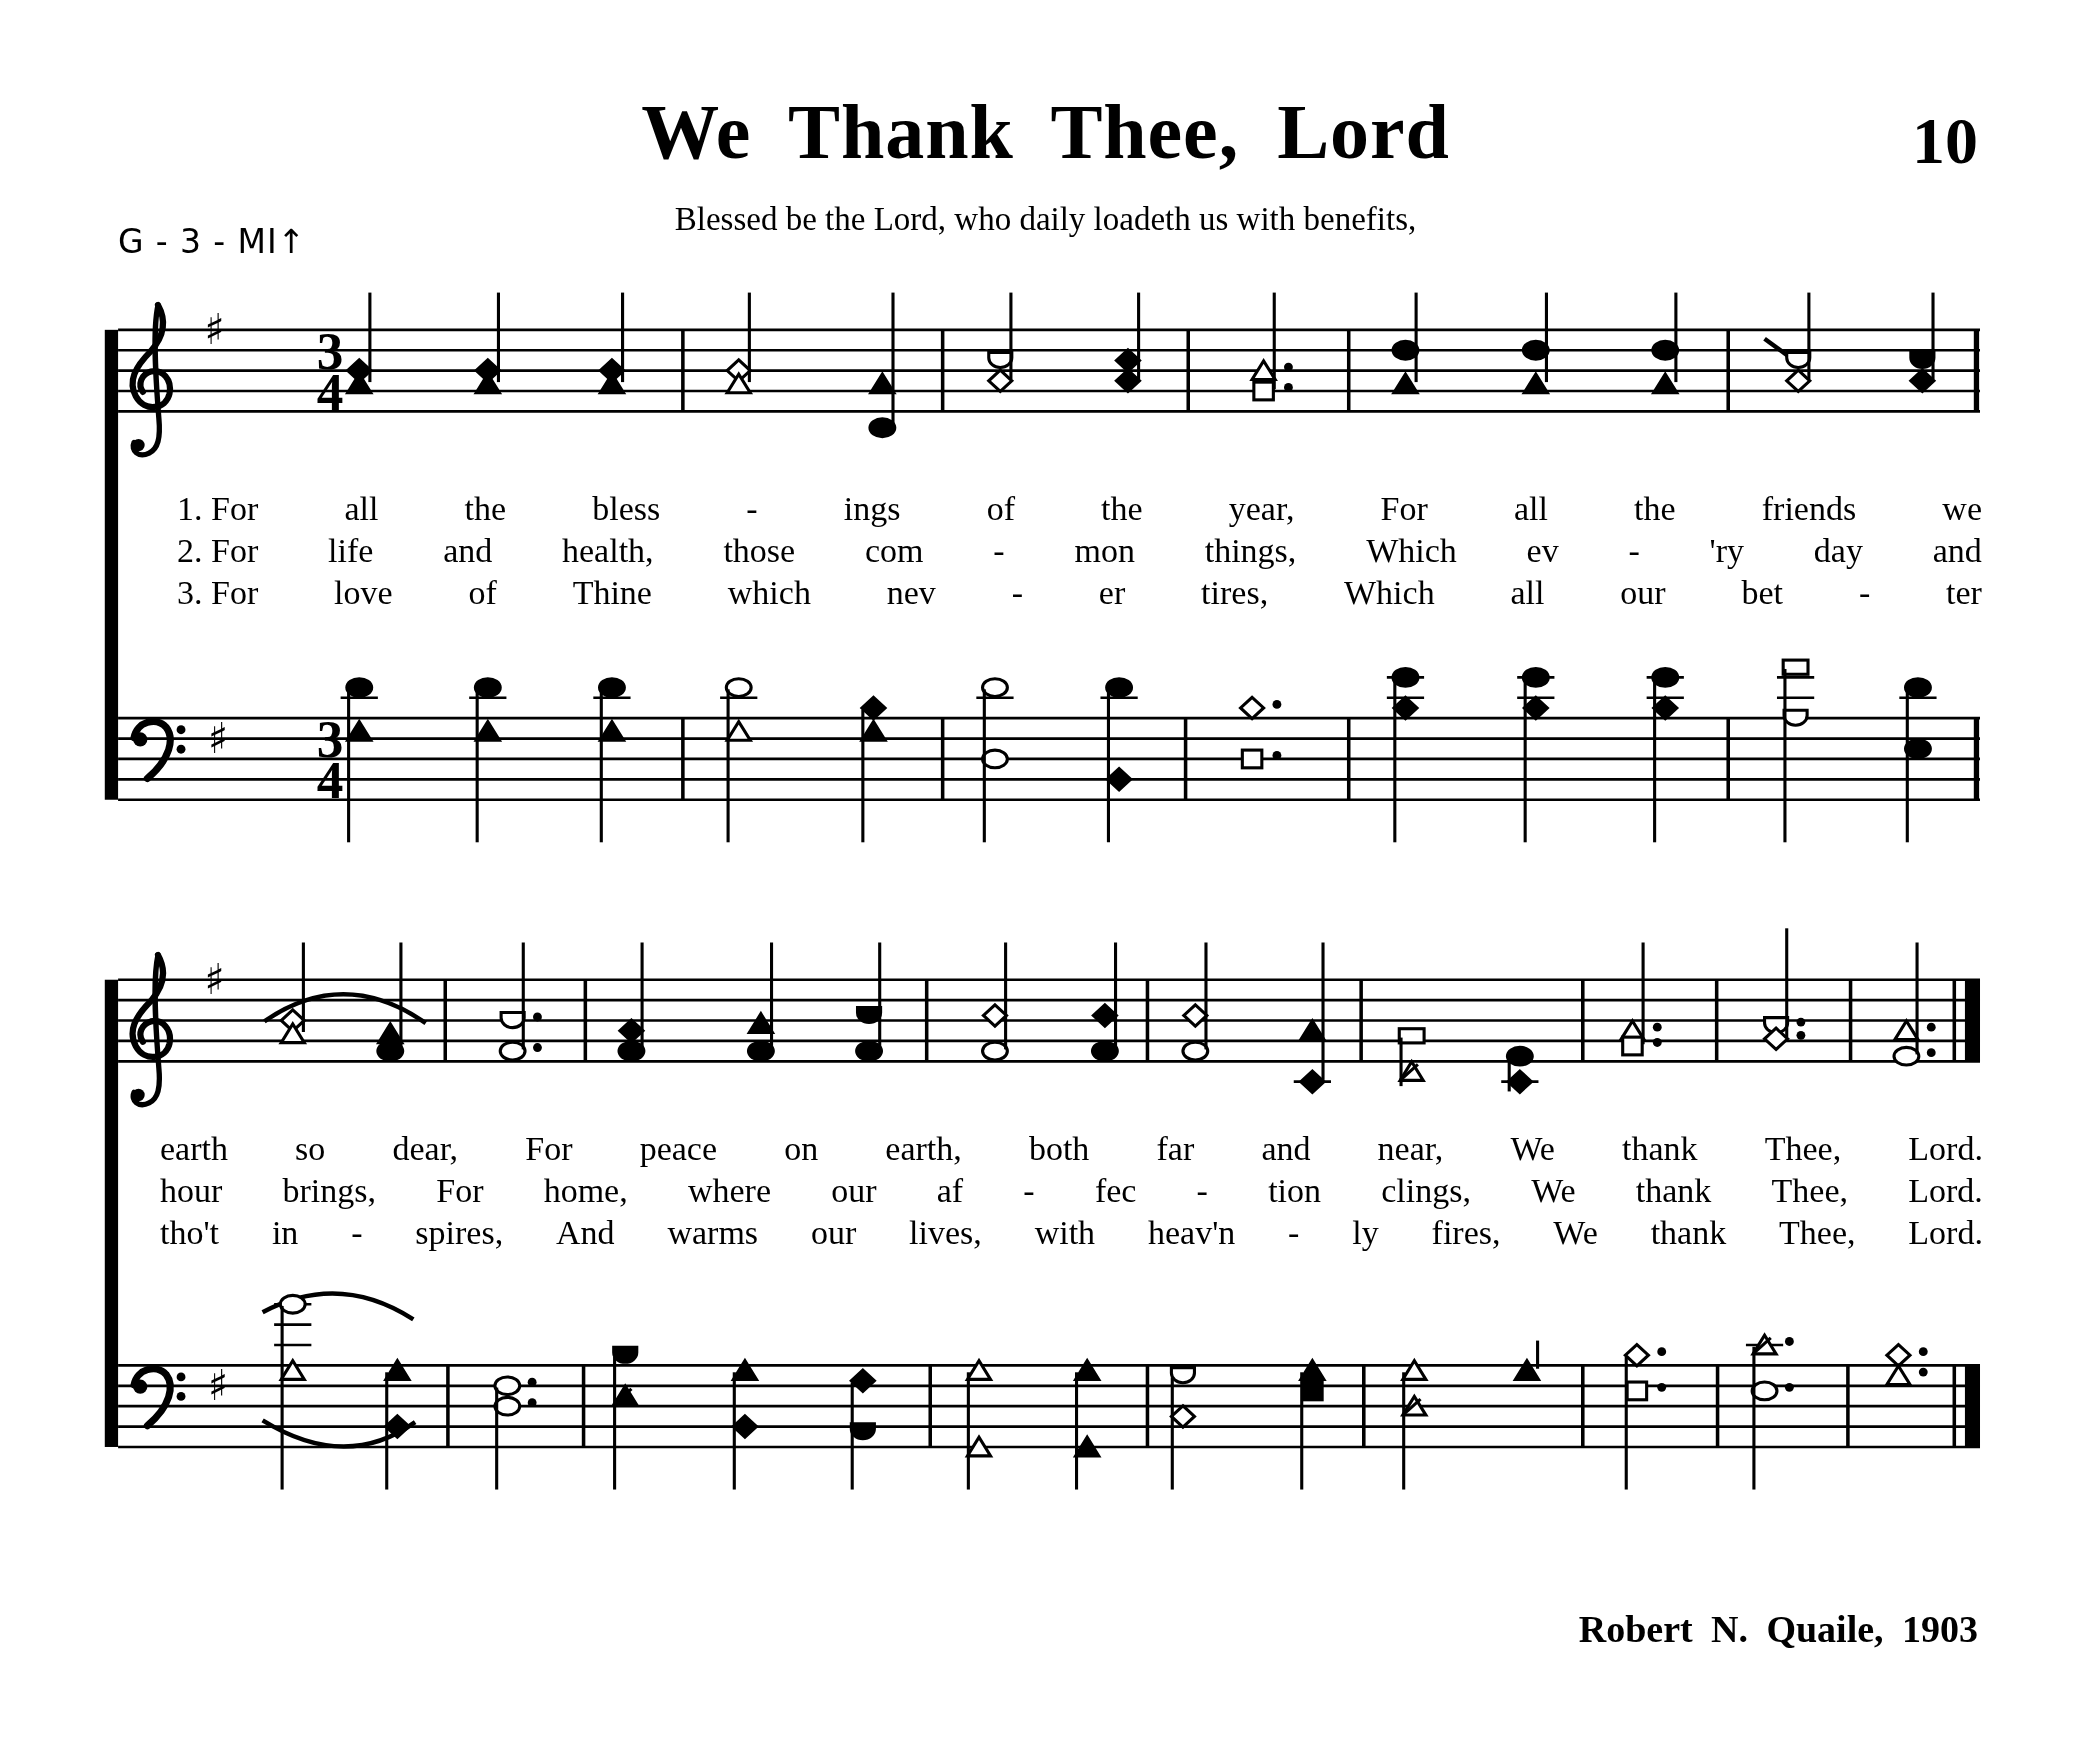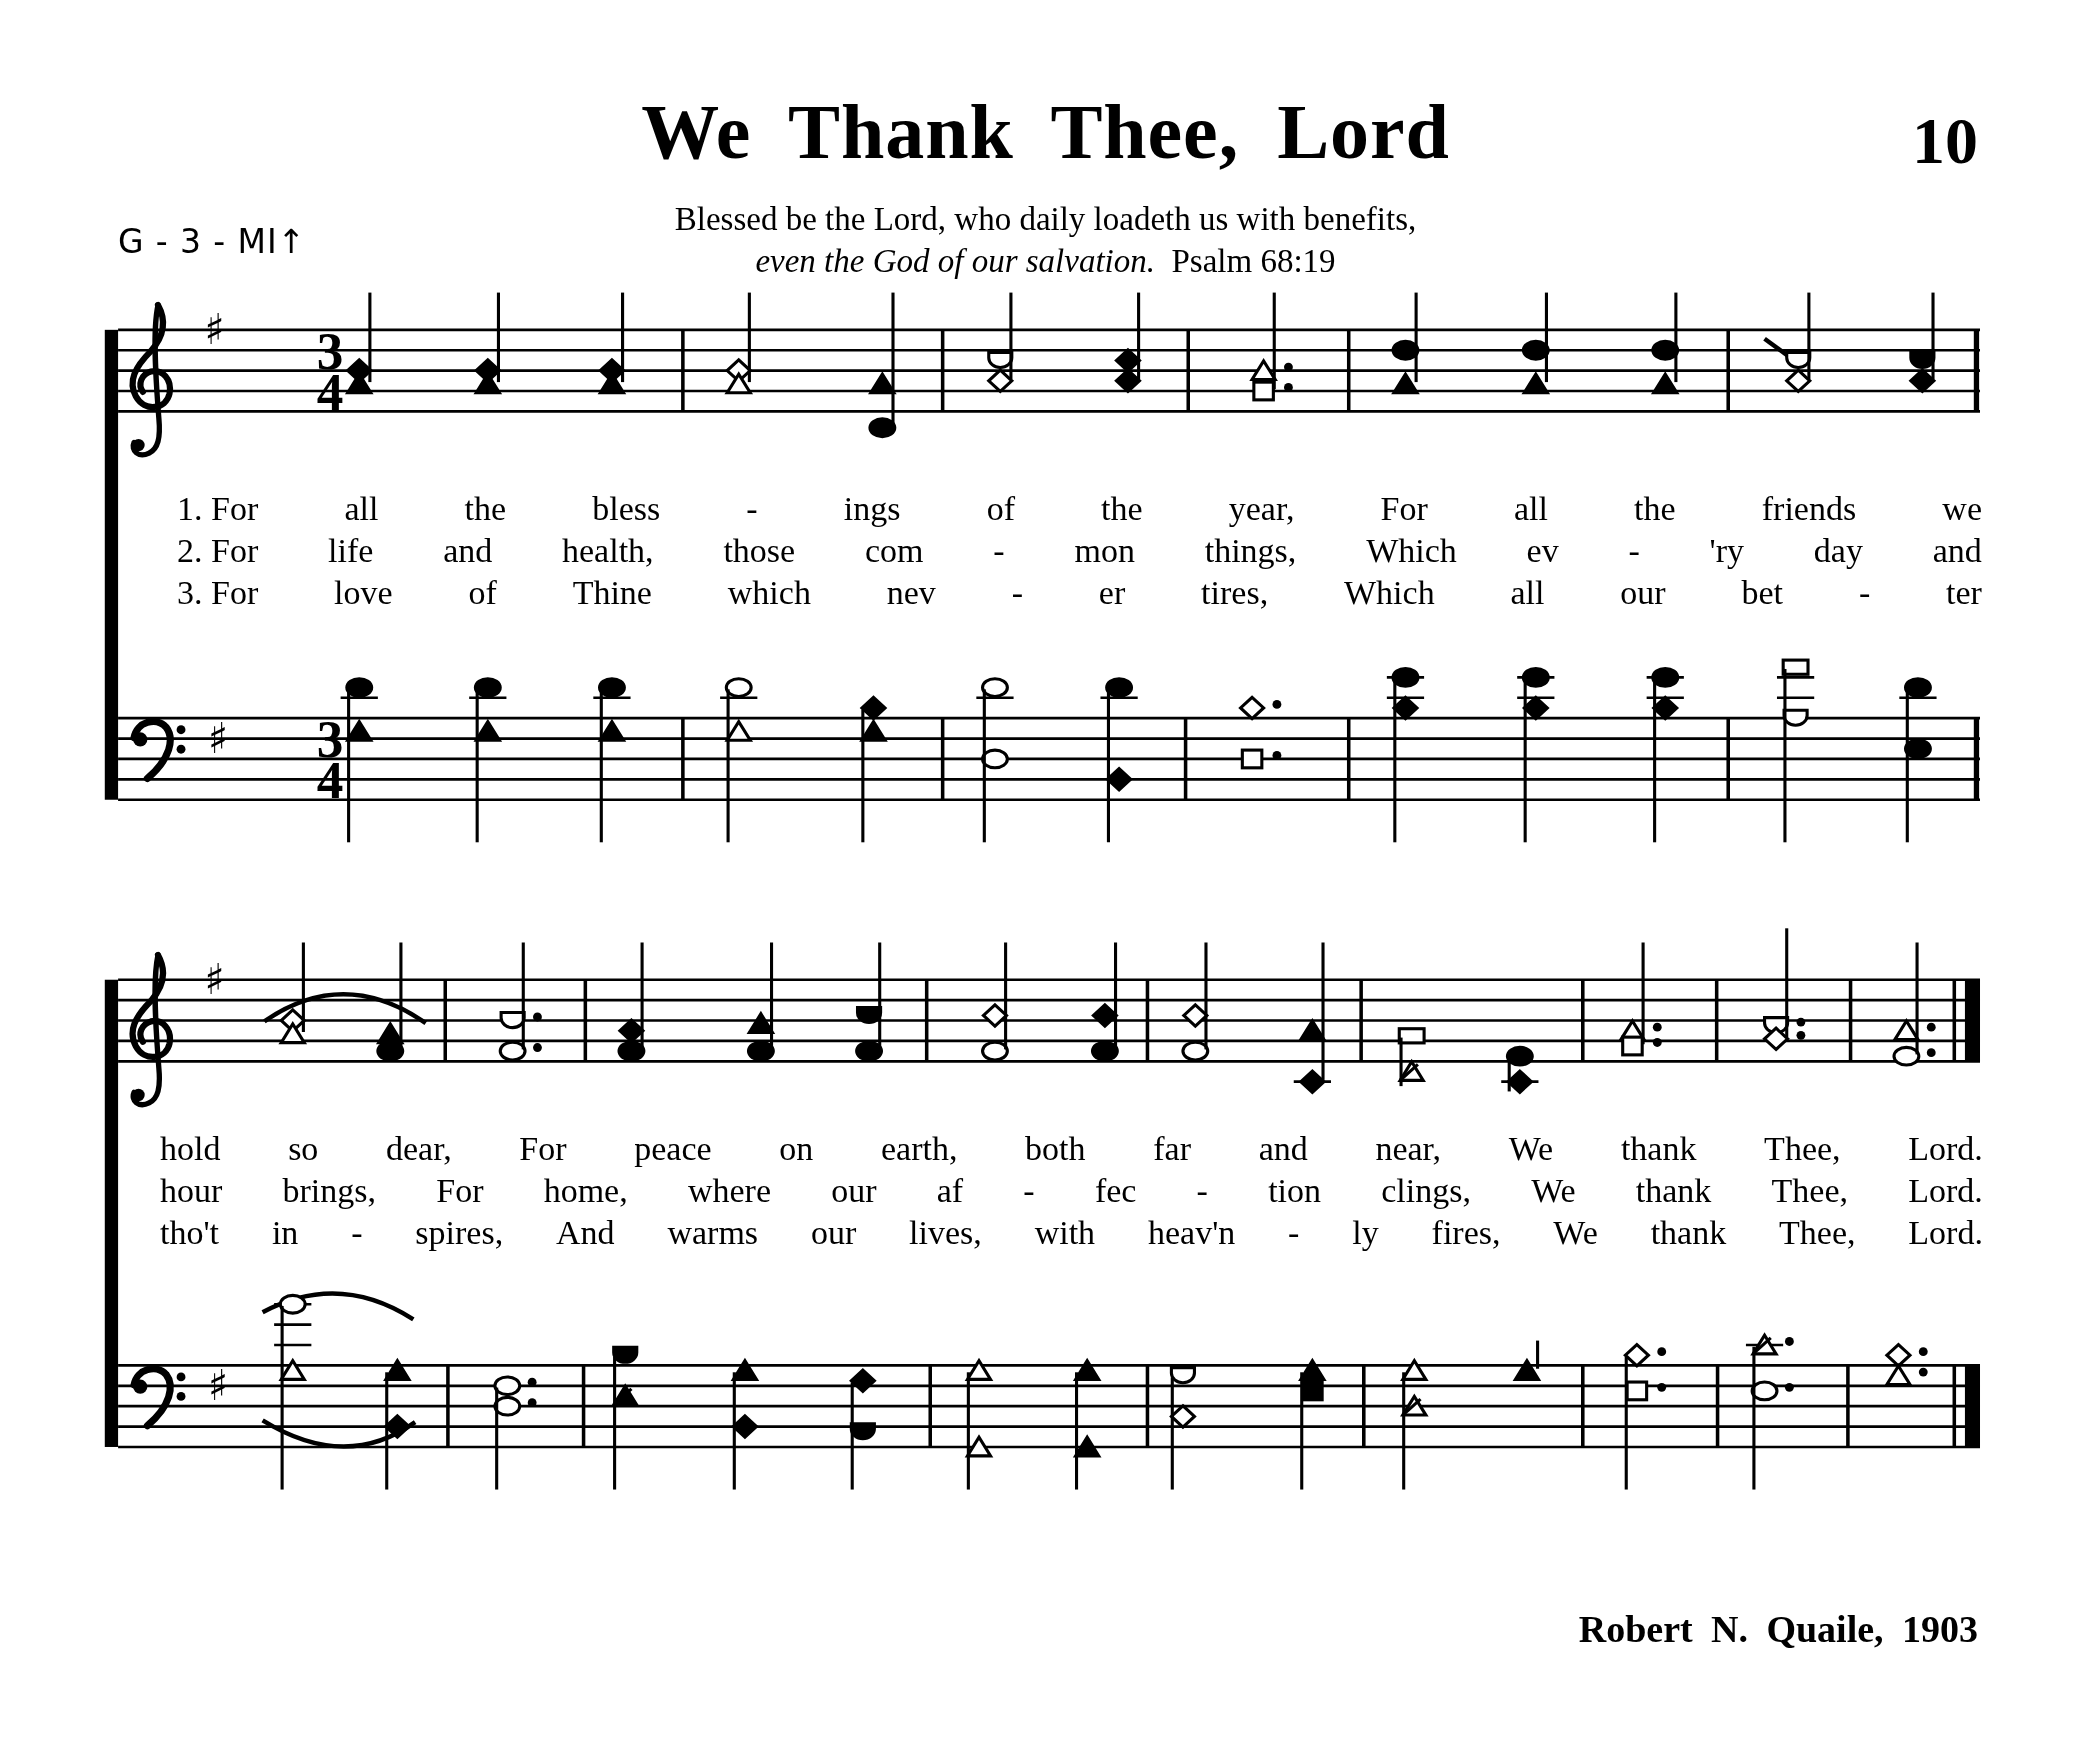--- a/index.html
+++ b/index.html
@@ -337,24 +337,20 @@
       <polygon points="2128,1561.5 2154,1561.5 2141,1540.5" fill="#fff" stroke="#000" stroke-width="3.5"></polygon>
       <circle cx="2169" cy="1547.5" r="5" fill="#000"></circle>
     </svg>
 
   <div class="hdr-title">We Thank Thee, Lord</div>
 
   <div class="hymn-no">10</div>
 
   <div class="scripture l1 it">Blessed be the Lord, who daily loadeth us with benefits,</div>
 
-  <div class="scripture l2">
-    <span class="it">even the God of our salvation.</span>
-    <span class="ref">&nbsp;</span><span class="ref">Psalm 68:19</span>
-  </div>
 
   <div class="key-label">G - 3 - MI↑</div>
 
   <div id="lyrics-root">
       <div class="lyrics-block" style="left: 177px; top: 488px; width: 1805px;">
         <div class="lyric-line">
           <span>1. For</span>
           <span>all</span>
           <span>the</span>
           <span>bless</span>
@@ -399,21 +395,21 @@
           <span>Which</span>
           <span>all</span>
           <span>our</span>
           <span>bet</span>
           <span>-</span>
           <span>ter</span>
         </div>
       </div>
       <div class="lyrics-block" style="left: 160px; top: 1128px; width: 1823px;">
         <div class="lyric-line">
-          <span>hold</span>
+          <span>earth</span>
           <span>so</span>
           <span>dear,</span>
           <span>For</span>
           <span>peace</span>
           <span>on</span>
           <span>earth,</span>
           <span>both</span>
           <span>far</span>
           <span>and</span>
           <span>near,</span>

